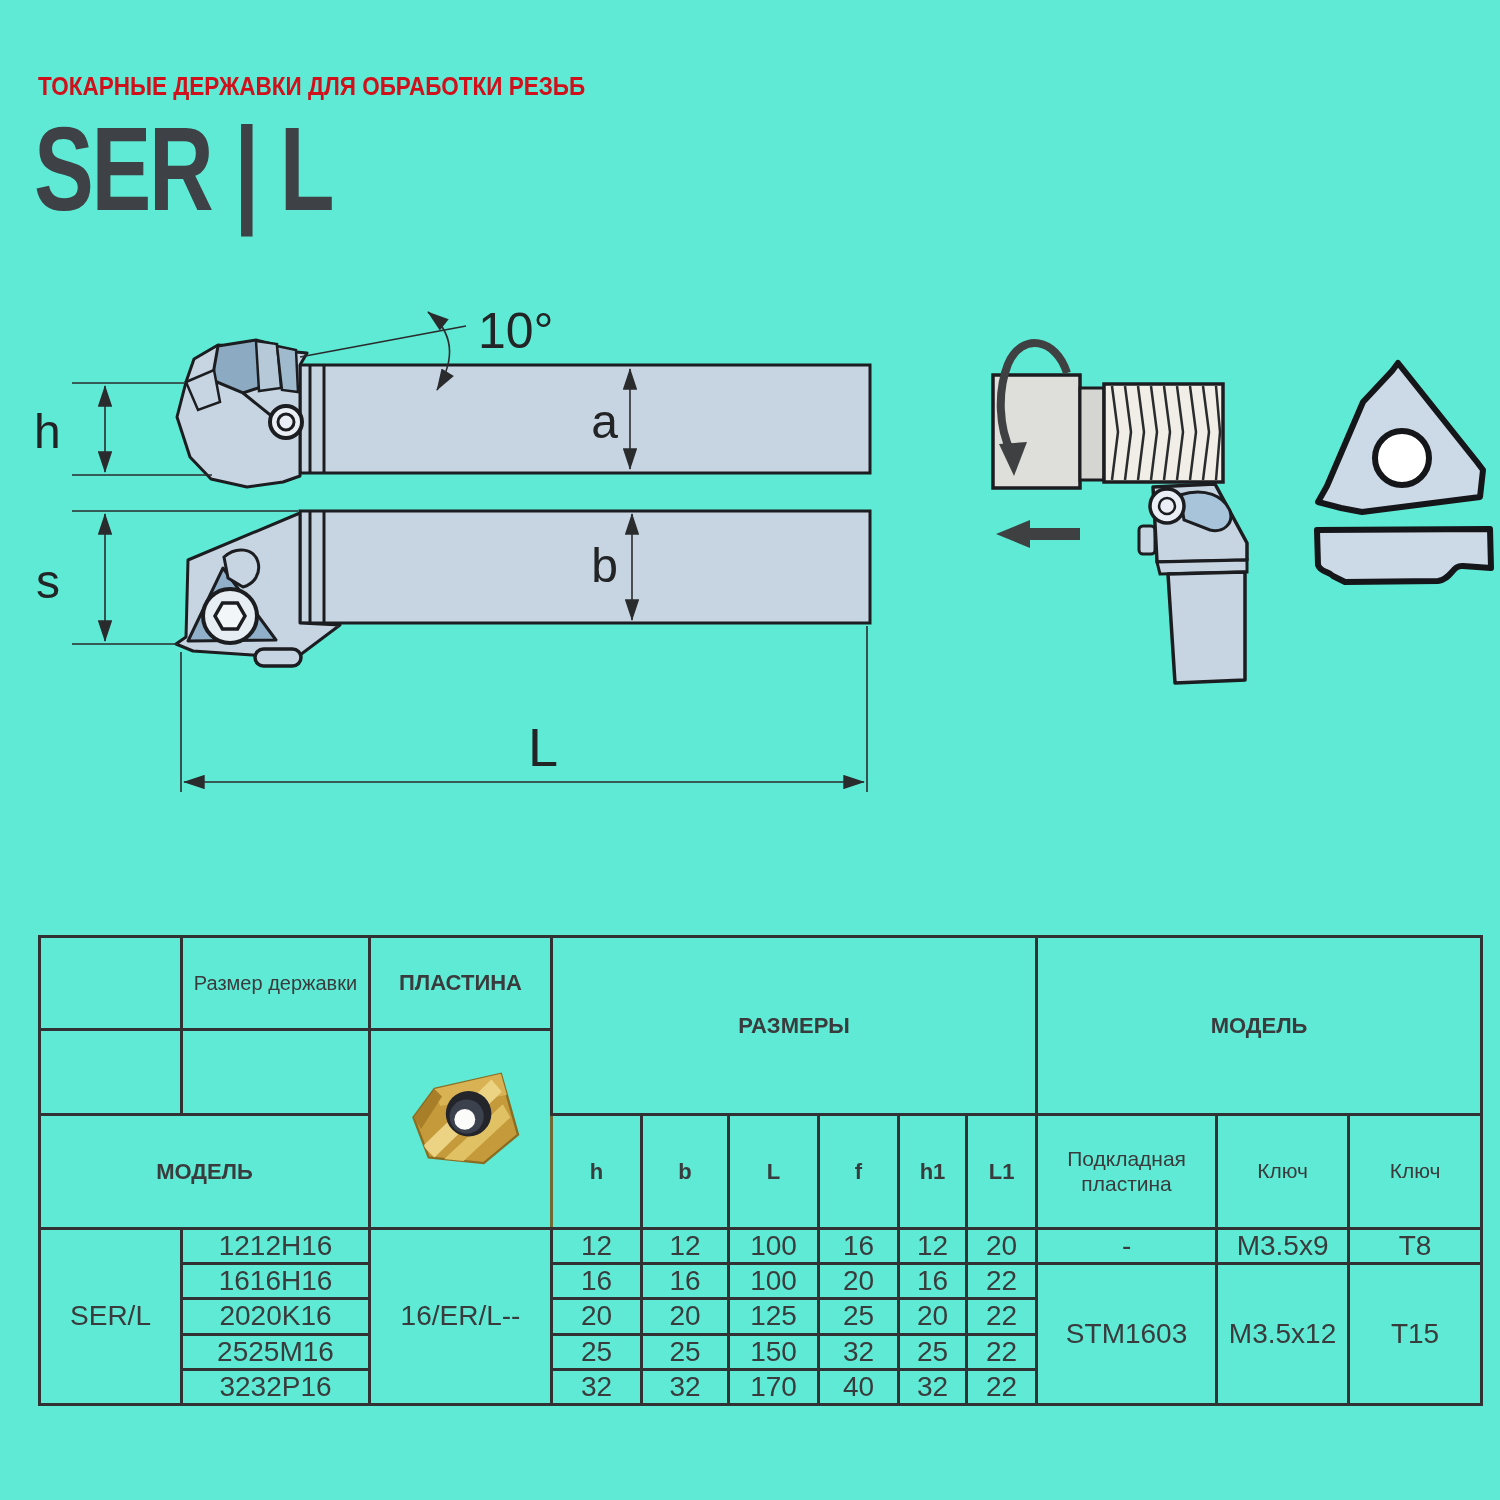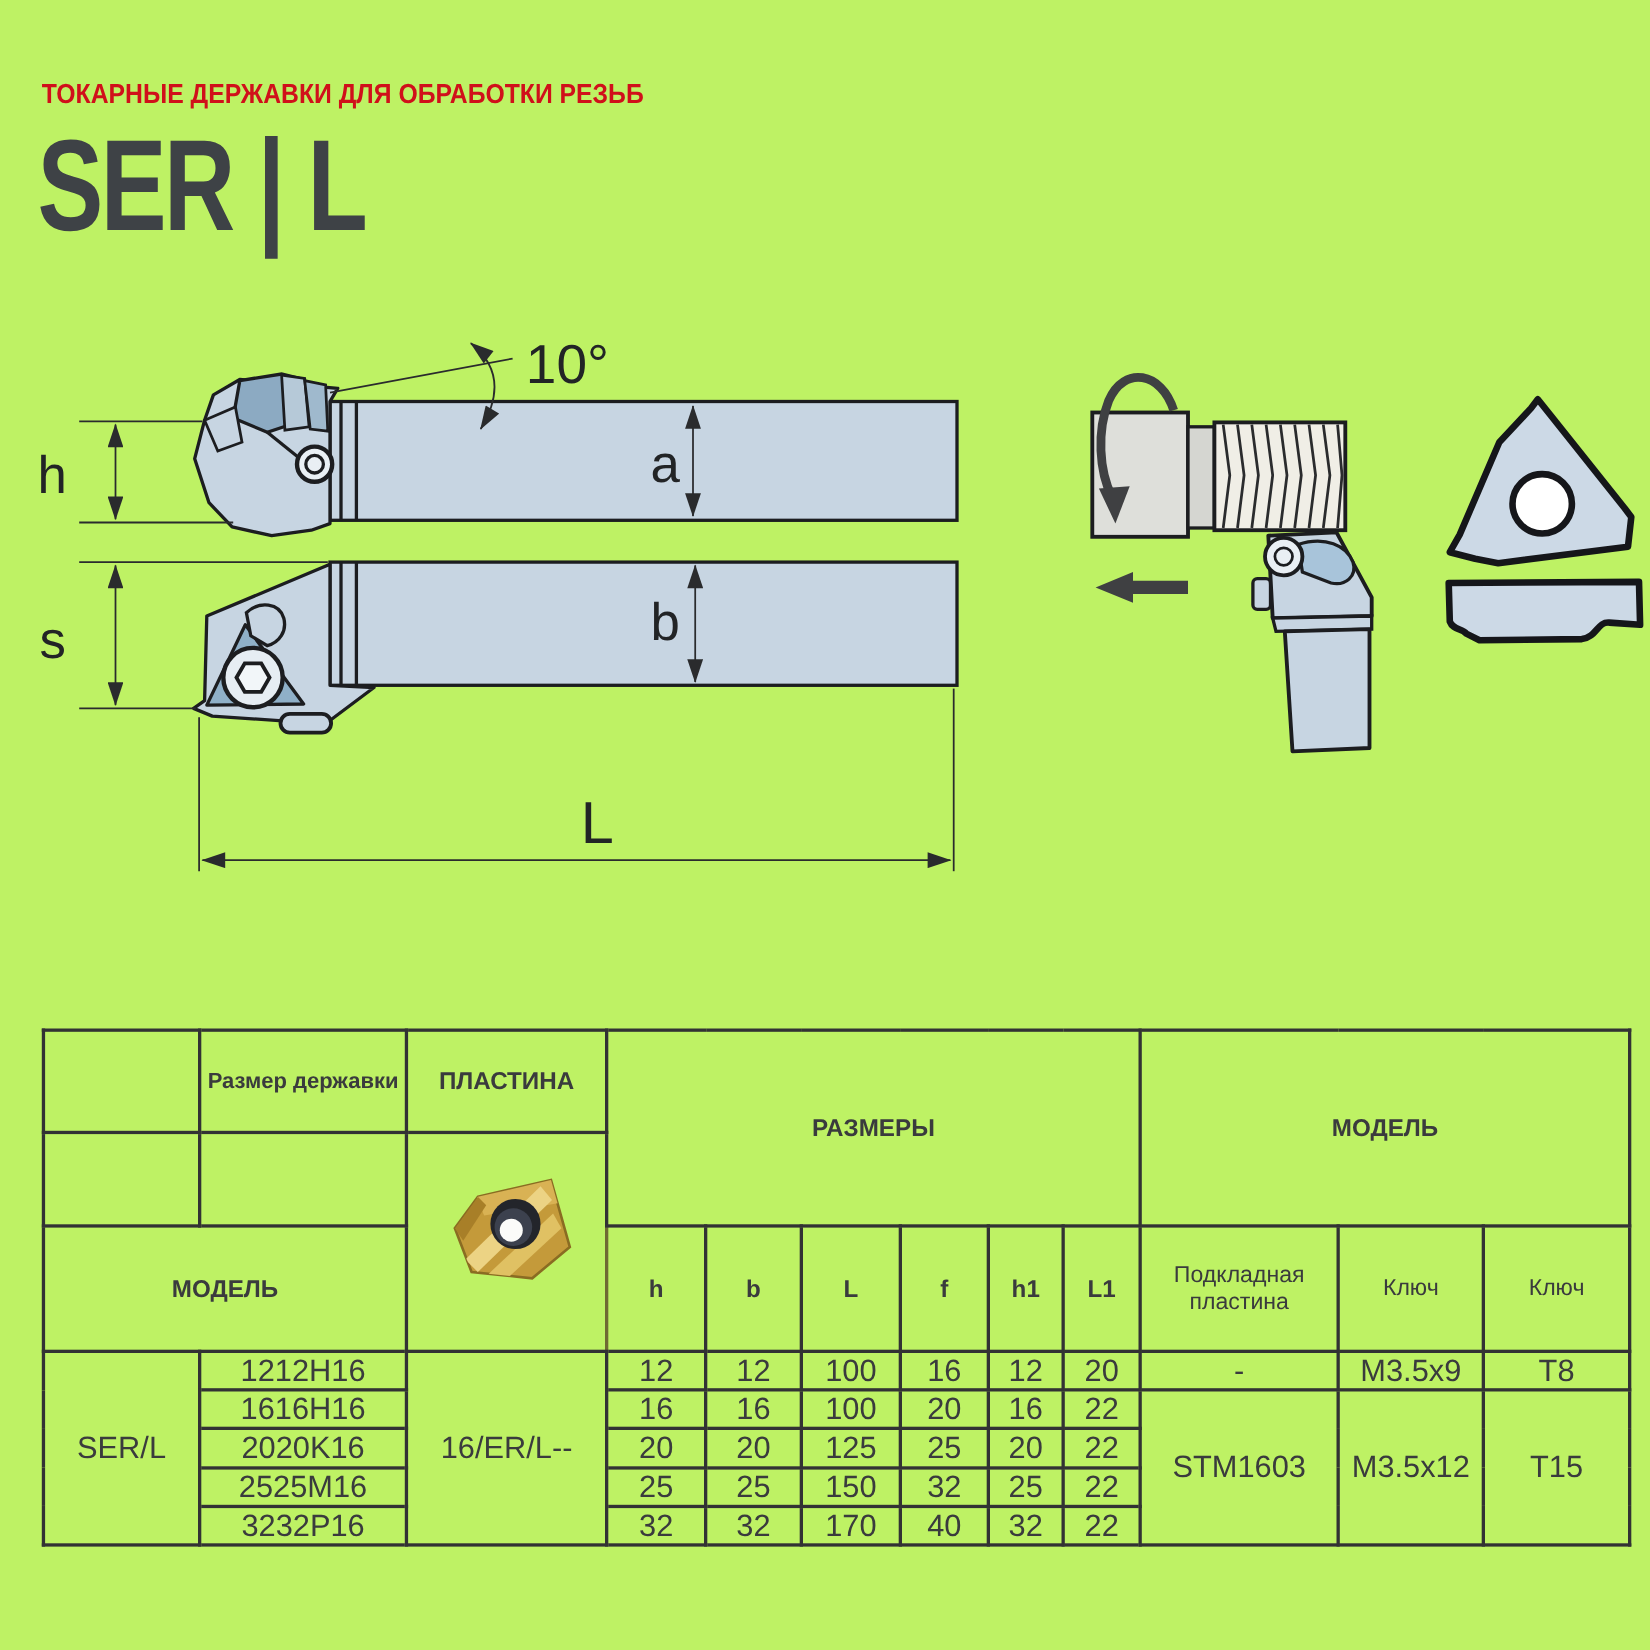--- a/index.html
+++ b/index.html
@@ -1,16 +1,16 @@
 <!DOCTYPE html>
 <html><head>
 <meta charset="utf-8">
 <style>
   html,body{margin:0;padding:0;background:#ffffff;}
-  .page{position:relative;width:1500px;height:1500px;background:#bef264;overflow:hidden;
+  .page{position:relative;width:1500px;height:1500px;background:#5eead4;overflow:hidden;
         font-family:"Liberation Sans", sans-serif;color:#333437;}
   .cat-title{position:absolute;left:38px;top:72px;font-size:25px;font-weight:800;color:#d0101a;
              letter-spacing:0px;transform:scaleX(.9);transform-origin:left top;white-space:nowrap;}
   .big-title{position:absolute;left:34px;top:110px;font-size:118px;line-height:1.0;font-weight:700;
              color:#3e4246;letter-spacing:-3px;transform:scaleX(.76);transform-origin:left top;white-space:nowrap;}
   .subtitle{position:absolute;left:684px;top:182px;font-size:26px;color:#2f3133;}
   .caption{position:absolute;left:1000px;top:722px;width:480px;text-align:center;
            font-size:32px;font-weight:700;letter-spacing:3px;color:#26282b;}
   svg.draw{position:absolute;left:0;top:280px;width:1500px;height:560px;}
   svg text{font-family:"Liberation Sans", sans-serif;}
@@ -19,21 +19,21 @@
   .dl-ang{font-size:50px;fill:#222426;}
 
   table.spec{position:absolute;left:38px;top:935px;width:1442px;border-collapse:collapse;
              table-layout:fixed;}
   table.spec td{border:3px solid #323234;text-align:center;vertical-align:middle;padding:0;
                 line-height:1.15;color:#3a3b3d;overflow:hidden;}
   td.bk{border-color:#323234;}
   td.ol{border-color:#6f6a33;}
   .r1{height:93px}.r2{height:85px}.r3{height:114px}.dr{height:31px}
   .th{font-weight:700;font-size:22px;}
-  .th-sm{font-weight:700;font-size:20px;}
+  .th-sm{font-weight:400;font-size:20px;}
   .th-reg{font-size:21px;font-weight:400;}
   .dc{font-size:28px;font-weight:400;}
 </style>
 </head>
 <body>
 
 <div class="page">
 
   <div class="cat-title">ТОКАРНЫЕ ДЕРЖАВКИ ДЛЯ ОБРАБОТКИ РЕЗЬБ</div>
   <div class="big-title">SER | L</div>

